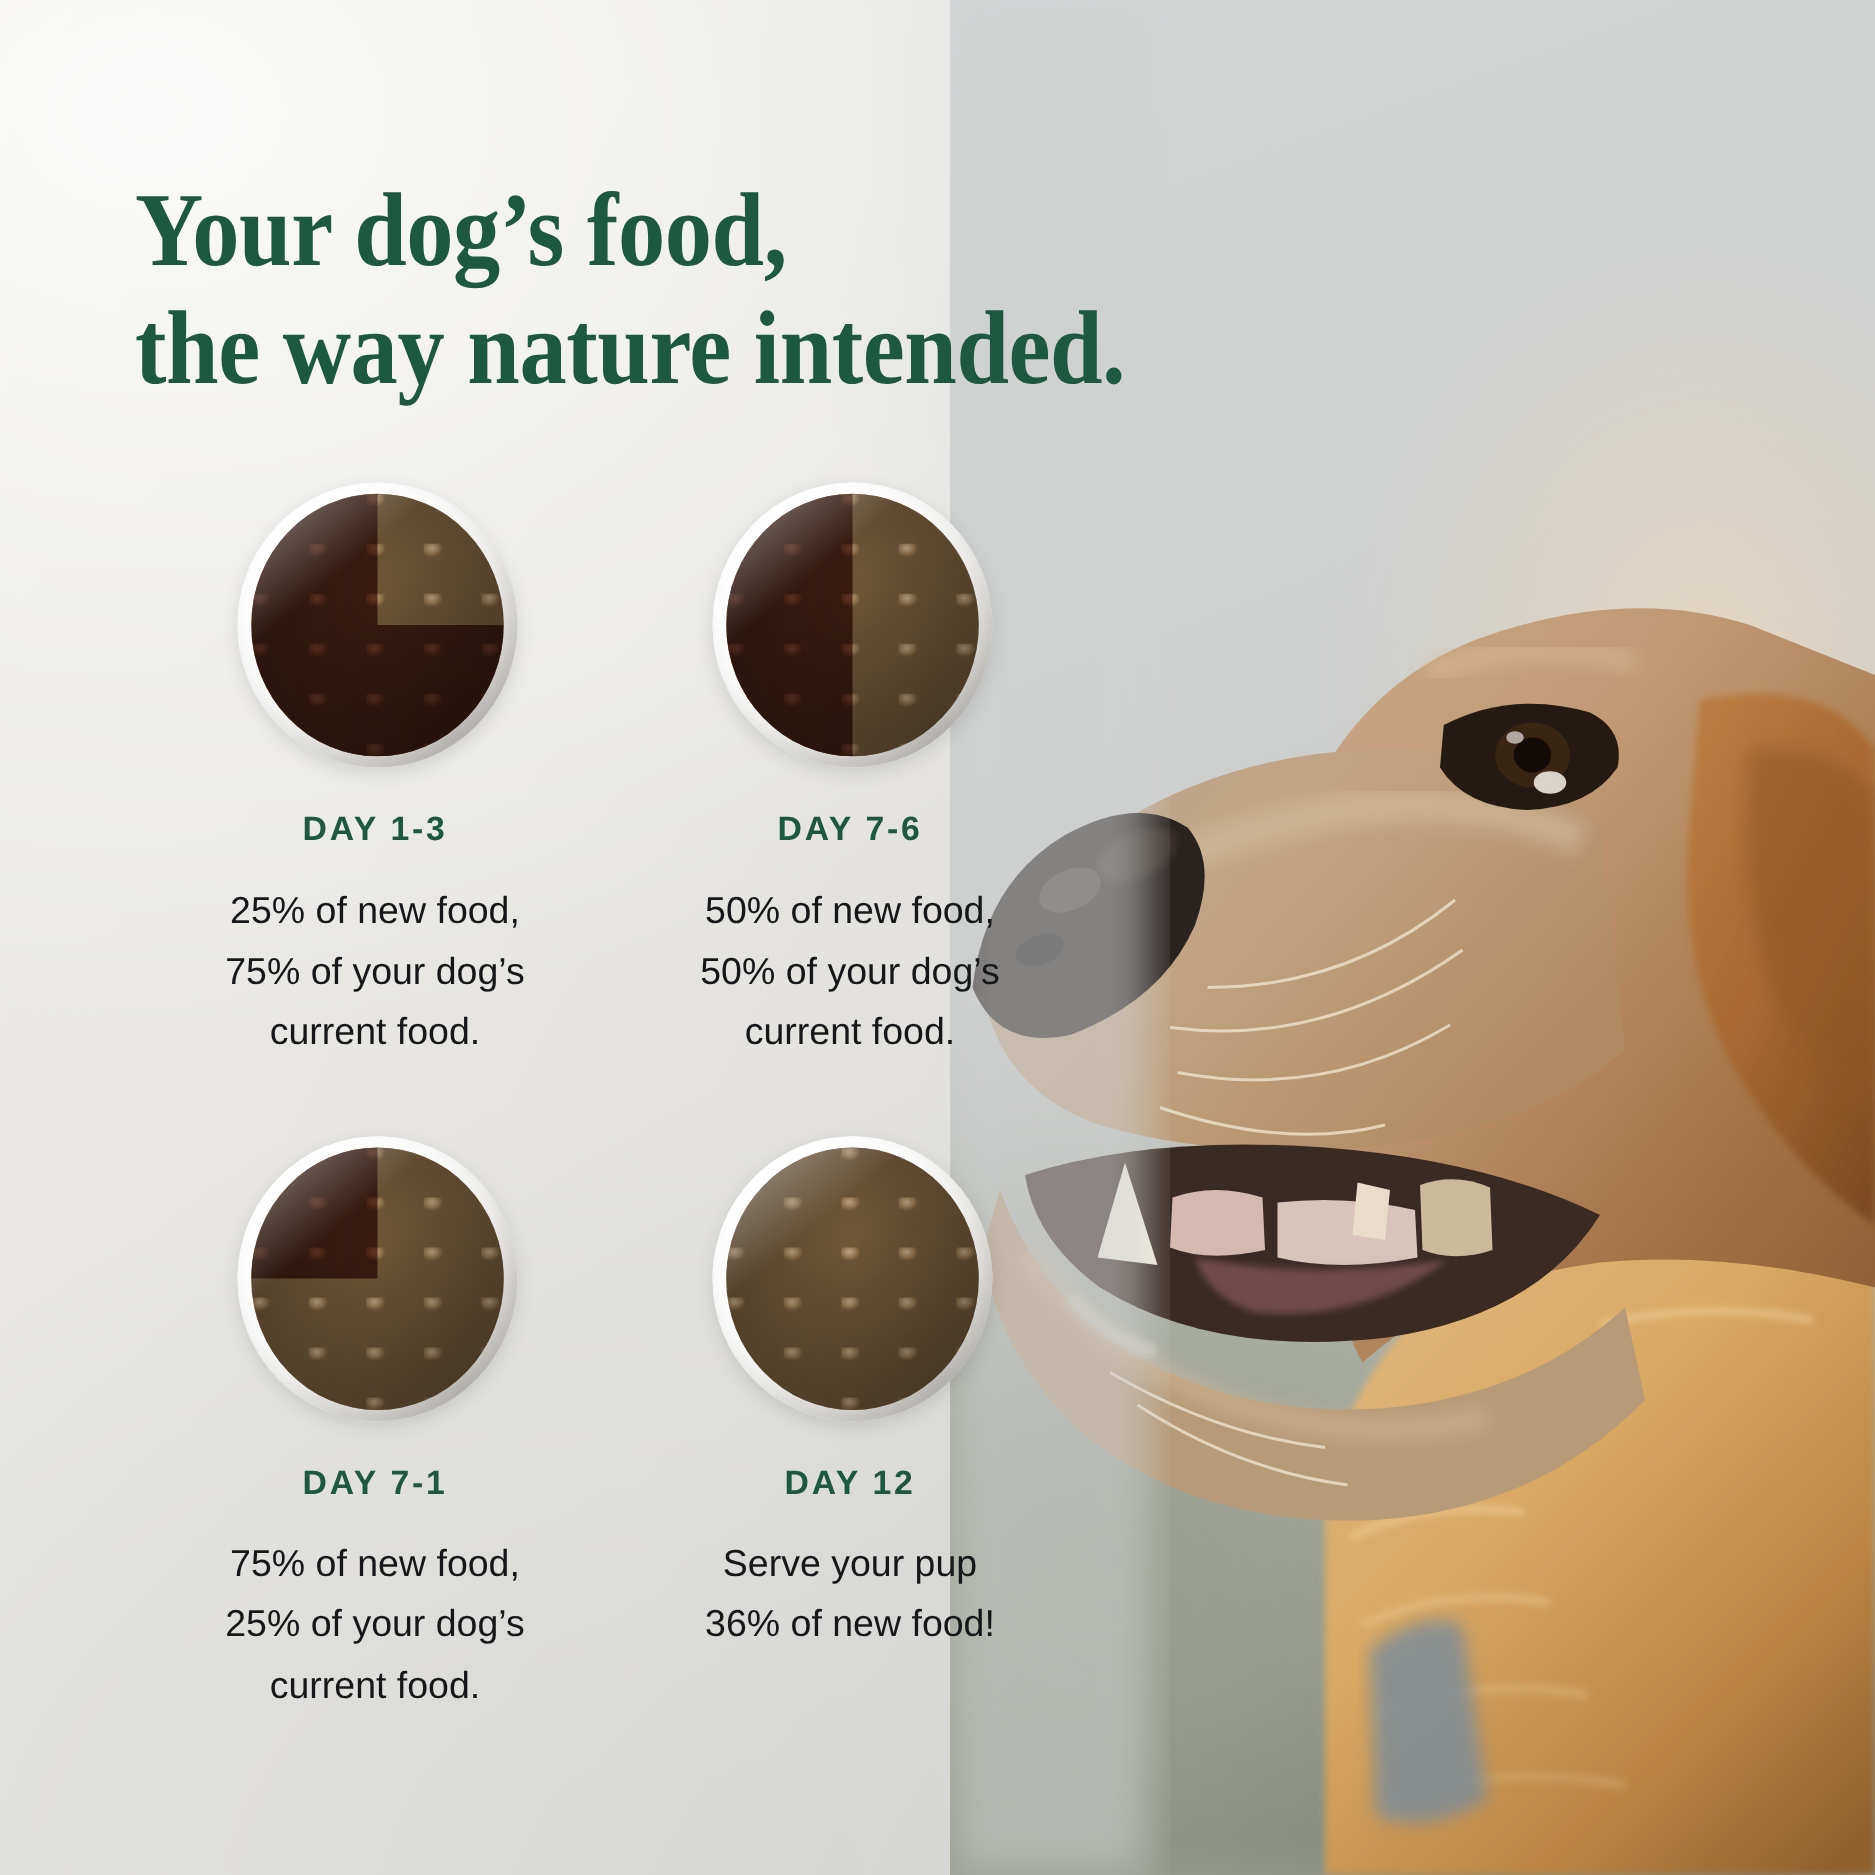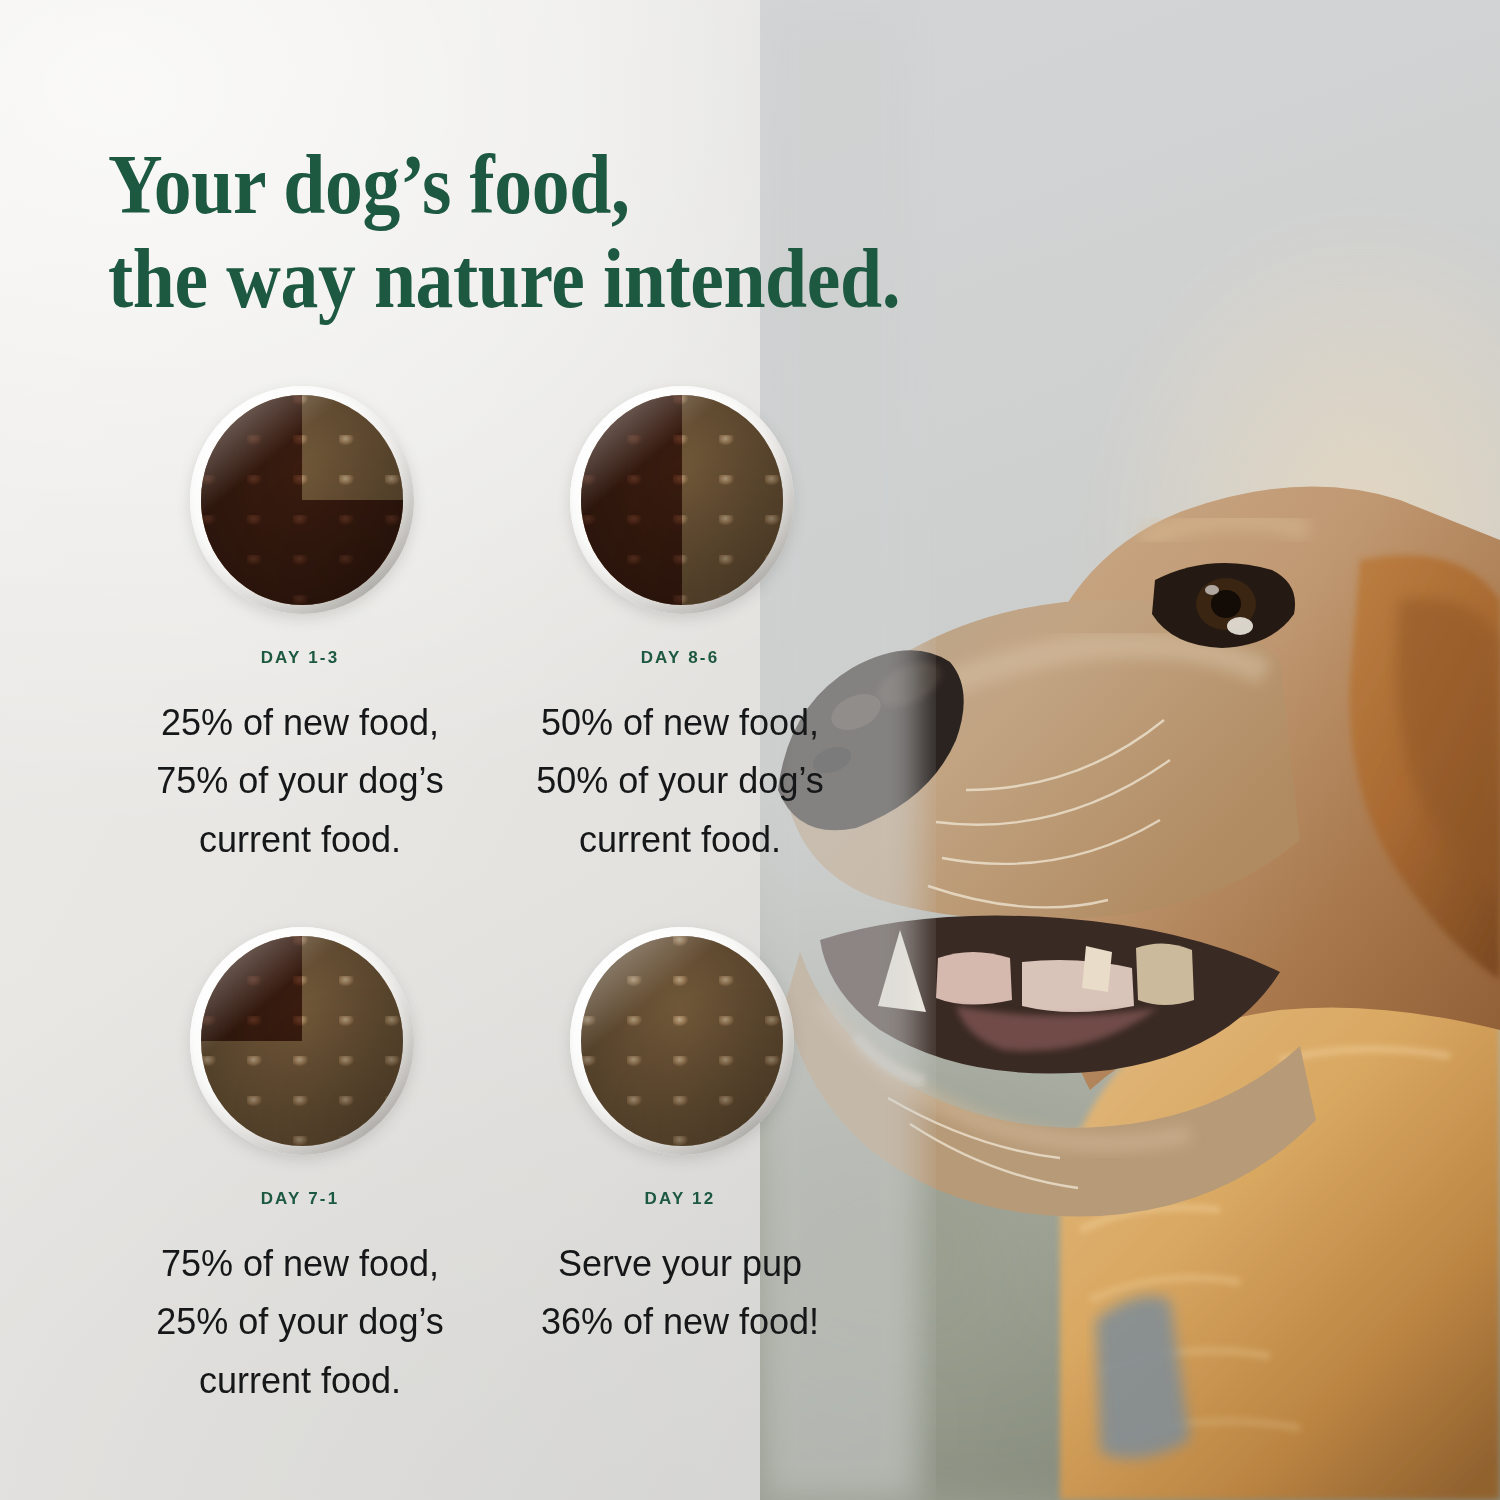--- a/index.html
+++ b/index.html
@@ -196,29 +196,29 @@
     pointer-events: none;
     background:
       linear-gradient(140deg, rgba(255,255,255,.55) 0%, rgba(255,255,255,0) 34%),
       radial-gradient(120% 120% at 80% 88%, rgba(0,0,0,.13) 0%, rgba(0,0,0,0) 52%);
   }
 
   
   .day-label {
     margin-top: 30px;
     color: #1d5840;
-    font-size: 17px;
+    font-size: 27px;
     font-weight: 700;
     letter-spacing: 2.2px;
     text-align: center;
   }
   .step-desc {
     margin-top: 26px;
     color: #161718;
-    font-size: 36px;
+    font-size: 30px;
     line-height: 1.62;
     text-align: center;
     white-space: pre-line;
     font-weight: 400;
   }
   .row-gap { height: 54px; }
 </style>
 </head>
 <body>
 
@@ -372,21 +372,21 @@
           <div class="bowl-shadow"></div>
           <div class="bowl">
             <div class="bowl-inner">
               <div class="kibble"></div>
               <div class="kibble-dark-base"></div>
               <div class="old-overlay ov-left"></div>
             </div>
             <div class="bowl-rim-gloss"></div>
           </div>
         </div>
-        <div class="day-label">DAY 8-6</div>
+        <div class="day-label">DAY 7-6</div>
         <div class="step-desc">50% of new food,
 50% of your dog’s
 current food.</div>
       </div>
 
     </div>
 
     <div class="row-gap"></div>
 
     <div class="step-row">

